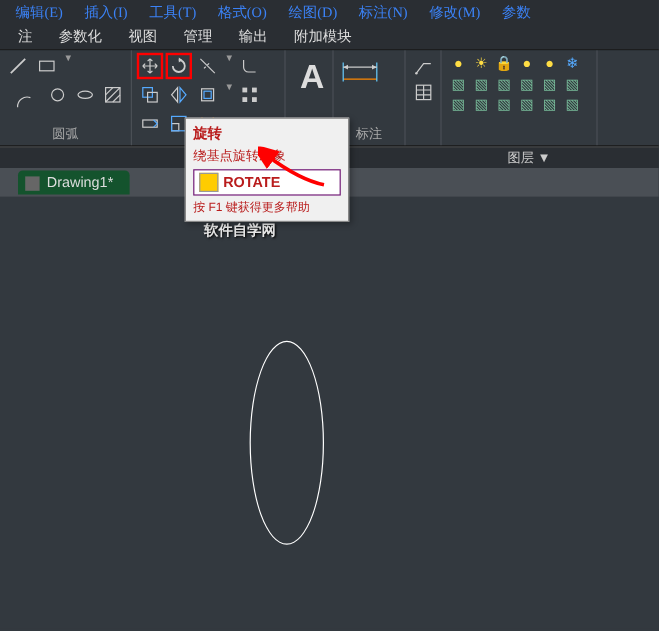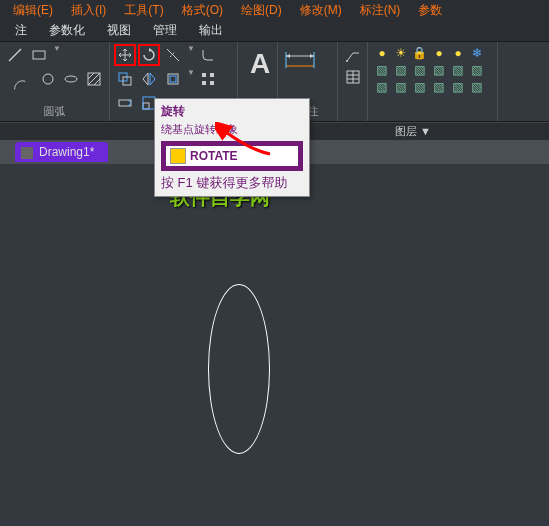--- a/index.html
+++ b/index.html
@@ -1,72 +1,73 @@
 <!DOCTYPE html>
 <html><head>
 <meta charset="utf-8">
 <style>
 * { margin: 0; padding: 0; box-sizing: border-box; font-family: "Microsoft YaHei", sans-serif; }
 body { width: 549px; height: 526px; background: #33393f; color: #ccc; overflow: hidden; font-size: 12px; position: relative; }
 .menubar { display: flex; background: #2a2e33; height: 20px; align-items: center; padding-left: 5px; gap: 2px; }
-.menubar .mi { padding: 2px 8px; color: #f97316; cursor: pointer; }
+.menubar .mi { padding: 2px 8px; color: #3b82f6; cursor: pointer; font-family: Liberation Serif, serif; }
 .tabbar { display: flex; background: #2a2e33; height: 22px; align-items: center; padding-left: 5px; gap: 2px; border-bottom: 1px solid #1a1a1a; }
 .tabbar .ti { padding: 2px 10px; color: #ddd; cursor: pointer; }
 .ribbon { display: flex; background: #33393f; height: 80px; border-bottom: 1px solid #1a1a1a; }
 .rgroup { display: flex; flex-direction: column; border-right: 1px solid #4a4f55; padding: 2px 4px; position: relative; }
 .rgroup .label { position: absolute; bottom: 2px; left: 50%; transform: translateX(-50%); font-size: 11px; color: #aaa; white-space: nowrap; }
 .icons { display: flex; gap: 2px; }
 .icon-btn { width: 22px; height: 22px; display: flex; align-items: center; justify-content: center; cursor: pointer; color: #ccc; }
 .icon-btn svg { width: 16px; height: 16px; }
 .big-a { font-size: 28px; font-weight: bold; color: #ddd; padding: 4px 8px; }
 .dim-icon { width: 36px; height: 32px; display: flex; align-items: center; justify-content: center; }
 .layer-icon { width: 42px; height: 42px; display: flex; align-items: center; justify-content: center; }
 .rotate-highlight { border: 2px solid #ff0000; }
 .arrow-highlight { border: 2px solid #ff0000; }
-.tooltip { position: absolute; left: 154px; top: 98px; width: 156px; background: #f0f0f0; border: 1px solid #888; color: #701a75; padding: 4px 6px; z-index: 10; box-shadow: 2px 2px 5px rgba(0,0,0,0.3); }
+.tooltip { position: absolute; left: 154px; top: 98px; width: 137px; background: #f0f0f0; border: 1px solid #888; color: #b91c1c; padding: 4px 6px; z-index: 10; box-shadow: 2px 2px 5px rgba(0,0,0,0.3); }
 .tooltip .tt-title { font-weight: bold; margin-bottom: 2px; }
 .tooltip .tt-desc { font-size: 11px; margin-bottom: 4px; }
-.tooltip .tt-cmd { background: #fff; border: 5px solid #701a75; padding: 2px 4px; display: flex; align-items: center; gap: 4px; font-weight: bold; margin-bottom: 2px; }
+.tooltip .tt-cmd { background: #fff; border: 1px solid #701a75; padding: 2px 4px; display: flex; align-items: center; gap: 4px; font-weight: bold; margin-bottom: 2px; }
 .tooltip .tt-cmd .cmd-icon { width: 16px; height: 16px; background: #ffcc00; border: 1px solid #999; display: inline-block; }
-.tooltip .tt-help { font-size: 13px; margin-top: 3px; }
+.tooltip .tt-help { font-size: 10px; margin-top: 3px; }
 .red-arrow { position: absolute; left: 215px; top: 122px; z-index: 11; pointer-events: none; }
 .subrow { display: flex; background: #2a2e33; height: 18px; align-items: center; padding-left: 110px; gap: 2px; border-top: 1px solid #444; }
 .subrow .si { padding: 1px 8px; color: #ccc; cursor: pointer; font-size: 11px; }
 .doctab-row { display: flex; background: #4a4f55; height: 24px; align-items: center; padding-left: 15px; }
-.doctab { background: #6d28d9; padding: 3px 14px 3px 24px; border-radius: 4px 4px 0 0; color: #ddd; position: relative; }
+.doctab { background: #14532d; padding: 3px 14px 3px 24px; border-radius: 4px 4px 0 0; color: #ddd; position: relative; }
 .doctab::before { content: ""; position: absolute; left: 6px; top: 5px; width: 12px; height: 12px; background: #666; }
 .canvas { background: #33393f; height: 360px; position: relative; }
 .ellipse { position: absolute; left: 208px; top: 120px; width: 62px; height: 170px; border: 1px solid #fff; border-radius: 50%; }
 .watermark { position: absolute; left: 170px; top: 20px; text-align: center; color: #888; pointer-events: none; }
-.watermark .wm1 { font-size: 20px; font-weight: bold; color: #84cc16; text-shadow: 1px 1px 2px #000; }
+.watermark .wm1 { font-size: 12px; font-weight: bold; color: #e5e5e5; text-shadow: 1px 1px 2px #000; }
 .watermark .wm2 { font-size: 11px; letter-spacing: 2px; color: #999; }
 .light-icons { display: flex; gap: 3px; flex-wrap: wrap; width: 120px; padding: 2px; }
 .light-icons .li { width: 16px; height: 14px; display: flex; align-items: center; justify-content: center; }
 .drop { font-size: 8px; color: #999; margin-left: 1px; }
 </style>
 </head>
 <body>
 
 <div class="menubar">
   <span class="mi">编辑(E)</span>
   <span class="mi">插入(I)</span>
   <span class="mi">工具(T)</span>
   <span class="mi">格式(O)</span>
   <span class="mi">绘图(D)</span>
+  <span class="mi">标注(N)</span>
   <span class="mi">修改(M)</span>
-  <span class="mi">标注(N)</span>
   <span class="mi">参数</span>
 </div>
 
 <div class="tabbar">
   <span class="ti">注</span>
   <span class="ti">参数化</span>
   <span class="ti">视图</span>
   <span class="ti">管理</span>
   <span class="ti">输出</span>
+  <span class="ti">附加模块</span>
 </div>
 
 <div class="ribbon">
 
   <div class="rgroup" style="width:110px">
     <div class="icons">
       <span class="icon-btn">
           <svg viewBox="0 0 16 16">
             <line x1="2" y1="14" x2="14" y2="2" stroke="#ccc" stroke-width="1.5"></line>
           </svg>
@@ -241,21 +242,21 @@
       <span class="li" style="color:#7b9">▧</span>
       <span class="li" style="color:#7b9">▧</span>
       <span class="li" style="color:#7b9">▧</span>
       <span class="li" style="color:#7b9">▧</span>
     </div>
   </div>
 </div>
 
 <div class="subrow">
   <span class="si" style="margin-left:150px">释 ▼</span>
-  <span class="si" style="margin-left:84px">图层 ▼</span>
+  <span class="si" style="margin-left:112px">图层 ▼</span>
 </div>
 
 <div class="doctab-row">
   <span class="doctab">Drawing1*</span>
 </div>
 
 <div class="tooltip">
   <div class="tt-title">旋转</div>
   <div class="tt-desc">绕基点旋转对象</div>
   <div class="tt-cmd">

